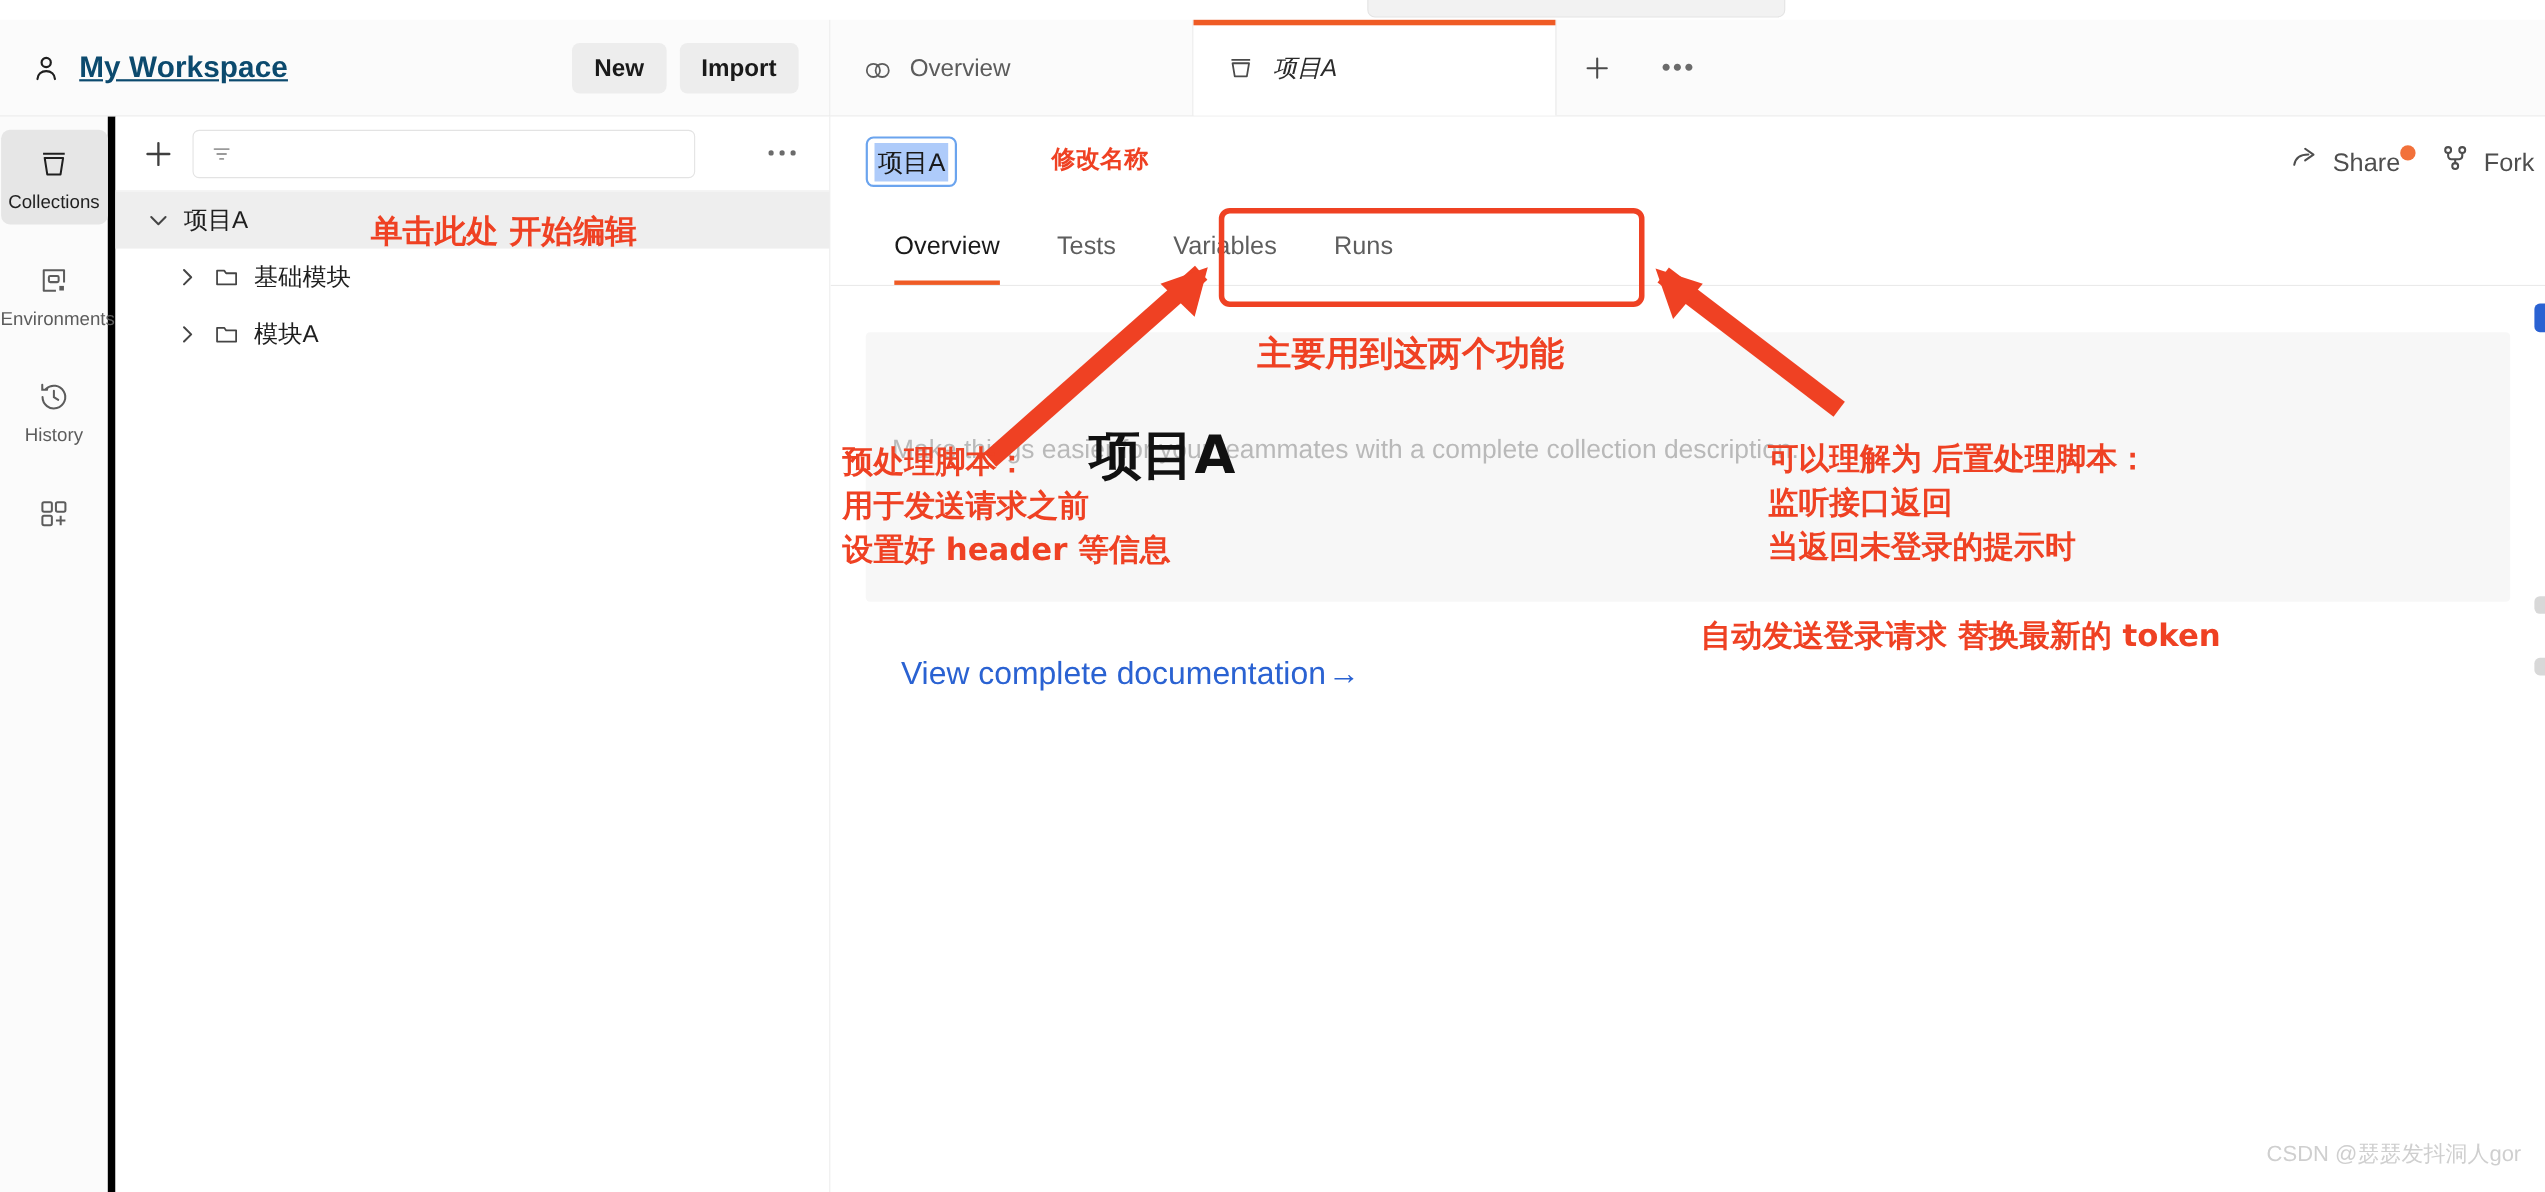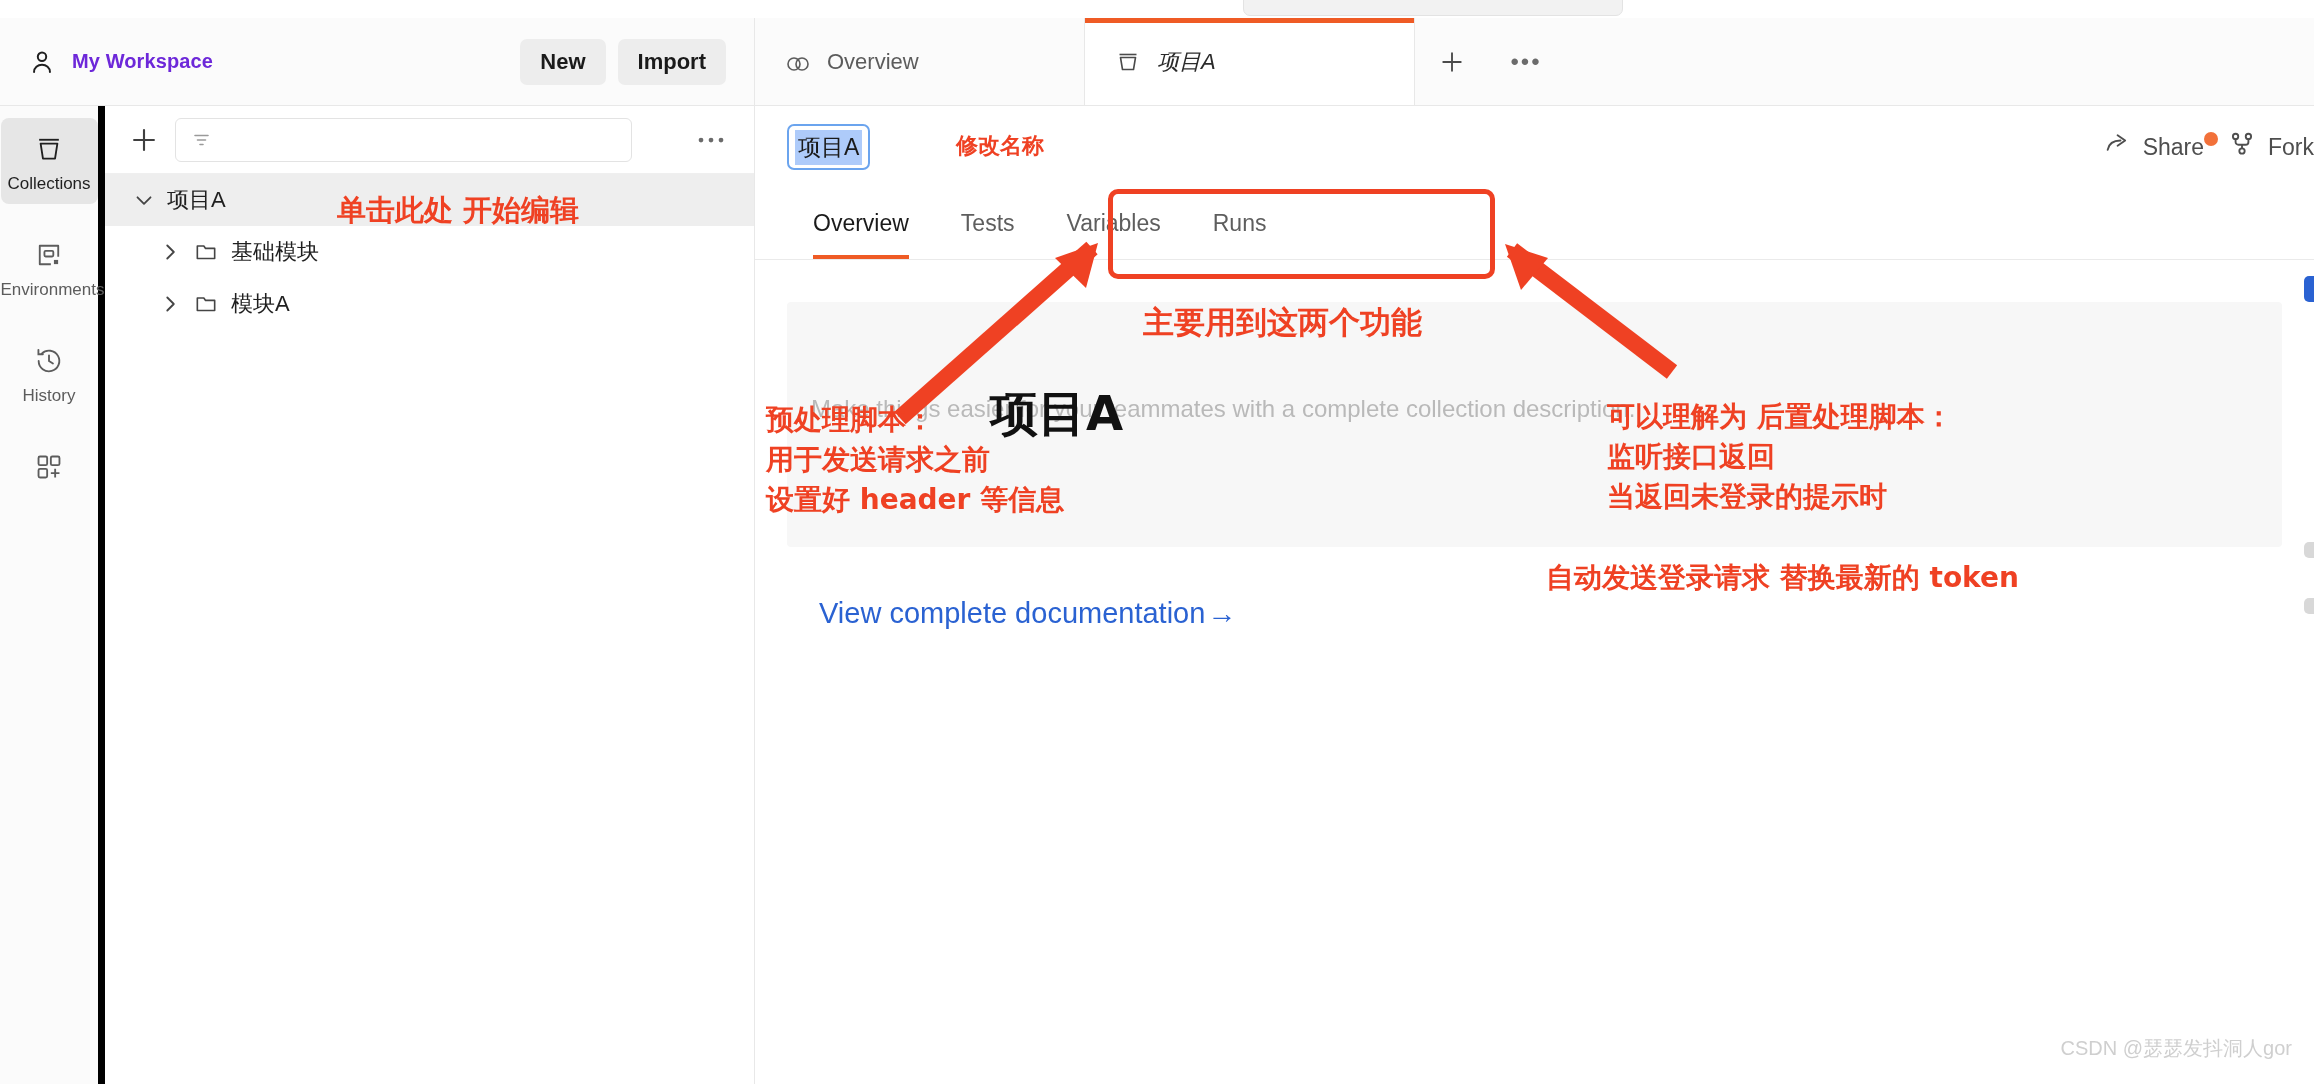--- a/index.html
+++ b/index.html
@@ -27,21 +27,21 @@
     position: absolute; left: 0; top: 18px; width: 2314px; height: 88px;
   }
   .workspace-bar {
     position: absolute; left: 0; top: 0; width: 755px; height: 88px;
     background: #fbfbfb;
     border-bottom: 1px solid #e8e8e8;
     border-right: 1px solid #e8e8e8;
     display: flex; align-items: center; padding: 0 28px;
   }
   .ws-user-icon { width: 28px; height: 28px; flex: 0 0 auto; margin-right: 16px; }
-  .ws-title { font-size: 20px; font-weight: 700; color: #6d28d9; letter-spacing: .1px;}
+  .ws-title { font-size: 27px; font-weight: 700; color: #0c4a6e; letter-spacing: .1px; text-decoration: underline;}
   .ws-spacer { flex: 1 1 auto; }
   .ws-btn {
     height: 46px; padding: 0 20px; border-radius: 7px; border: none;
     background: #ededed; color: #1a1a1a; font-size: 22px; font-weight: 700;
     font-family: inherit; cursor: pointer; margin-left: 12px;
     display: flex; align-items: center;
   }
 
   
   .tabbar {
@@ -122,21 +122,21 @@
   }
   .name-input {
     border: 2px solid #6ba4ee; border-radius: 7px; background: #ffffff;
     padding: 4px 6px; height: 46px; display: flex; align-items: center;
   }
   .name-input .sel {
     background: #aecbfa; color: #1a1a1a; font-size: 23px; padding: 2px 3px;
   }
   .hdr-actions {
     position: absolute; right: 0; top: 0; height: 82px;
-    display: flex; align-items: center; gap: 24px;  text-align: center;
+    display: flex; align-items: center; gap: 36px; padding-right: 10px; text-align: center;
   }
   .hdr-btn { display: flex; align-items: center; gap: 12px; font-size: 23px; color: #4e4e4e; cursor: pointer; position: relative;}
   .hdr-btn svg { width: 28px; height: 28px; }
   .notif-dot {
     position: absolute; right: -14px; top: 2px; width: 14px; height: 14px;
     border-radius: 50%; background: #f2713a;
   }
 
   
   .nav-tabs {

